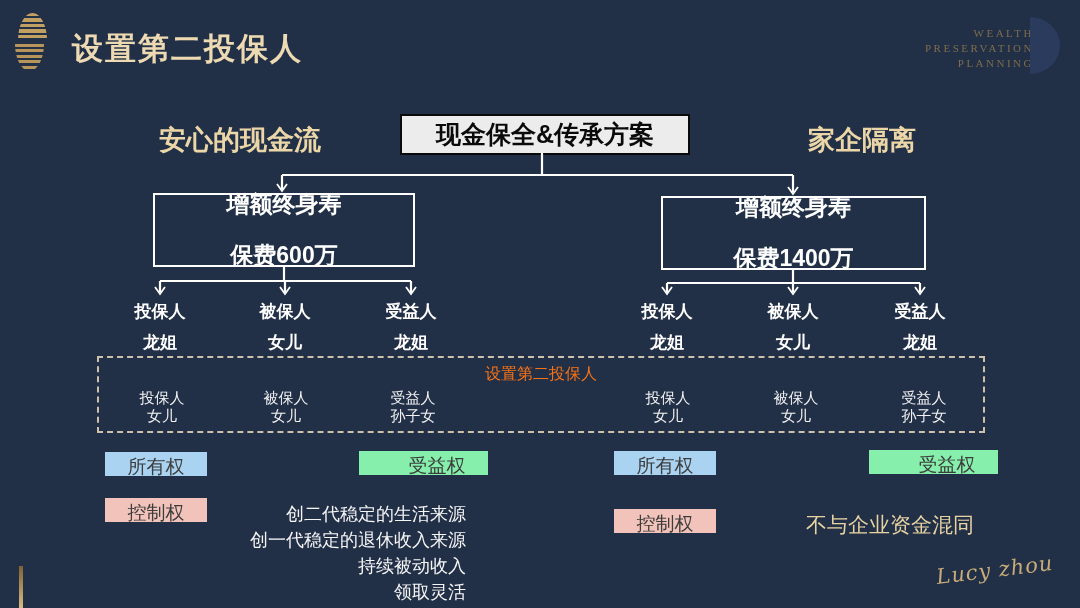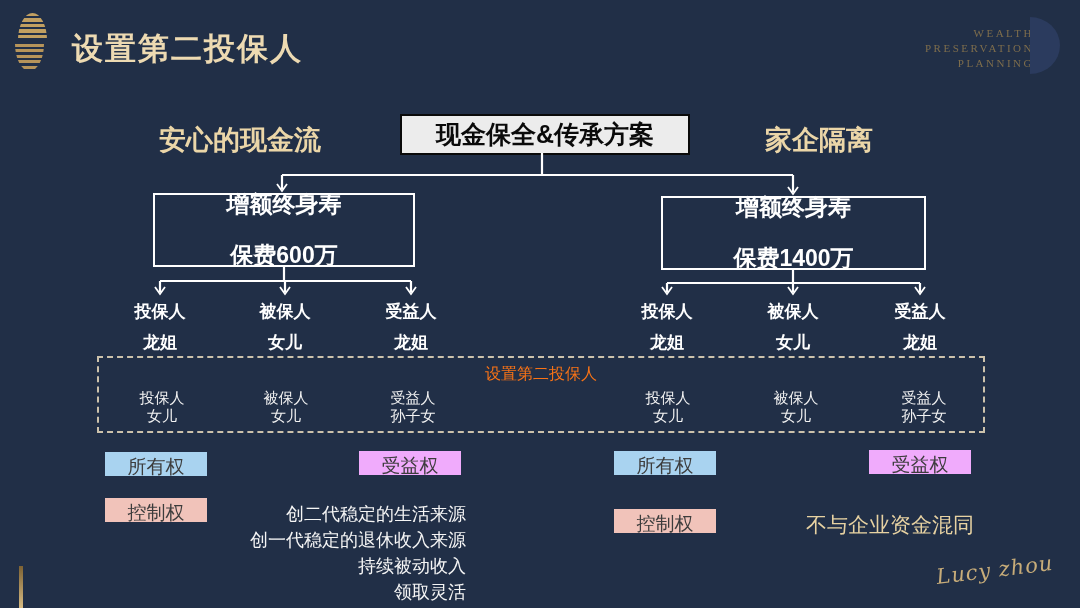--- a/index.html
+++ b/index.html
@@ -31,21 +31,21 @@
     font-family:"Liberation Serif",serif;font-size:11px;letter-spacing:2.5px;
     line-height:15px;color:#7E6D4C;
   }
   .corner-halfdisc{
     position:absolute;left:1030px;top:17px;width:30px;height:57px;
     background:#2B3B5E;border-radius:0 100% 100% 0 / 0 50% 50% 0;
   }
   
   .gold-label{position:absolute;font-size:27px;font-weight:bold;color:#EBD6A8;text-align:center;width:240px;}
   .gold-left{left:120px;top:122px;text-align:center;}
-  .gold-right{left:699px;top:122px;}
+  .gold-right{left:742px;top:122px;}
   .center-box{
     position:absolute;left:400px;top:114px;width:286px;height:37px;
     background:#ECECEC;border:2px solid #0A0A0A;color:#0A0A0A;
     font-size:25px;font-weight:bold;text-align:center;line-height:37px;
   }
   
   .connectors{position:absolute;left:0;top:0;width:1080px;height:608px;pointer-events:none;}
   
   .plan-box{
     position:absolute;border:2px solid #FFFFFF;color:#FFFFFF;
@@ -71,21 +71,21 @@
   .dashed-col{
     position:absolute;top:31px;width:110px;text-align:center;
     color:#F2F2F2;font-size:15px;line-height:18px;
   }
   
   .tag{
     position:absolute;width:102px;height:24px;line-height:30px;
     text-align:center;font-size:19px;color:#3C3C3C;
   }
   .tag-blue{background:#A9D3F0;}
-  .tag-yellow{background:#f0abfc;}
+  .tag-yellow{background:#86efac;padding-left:27px;}
   .tag-pink{background:#F1C3BA;}
   
   .notes{
     position:absolute;right:614px;top:501px;text-align:right;white-space:nowrap;
     color:#F5F5F5;font-size:18px;line-height:26px;
   }
   .right-note{
     position:absolute;left:806px;top:511px;width:200px;text-align:left;
     color:#E7D2A2;font-size:21px;font-weight:normal;
   }

